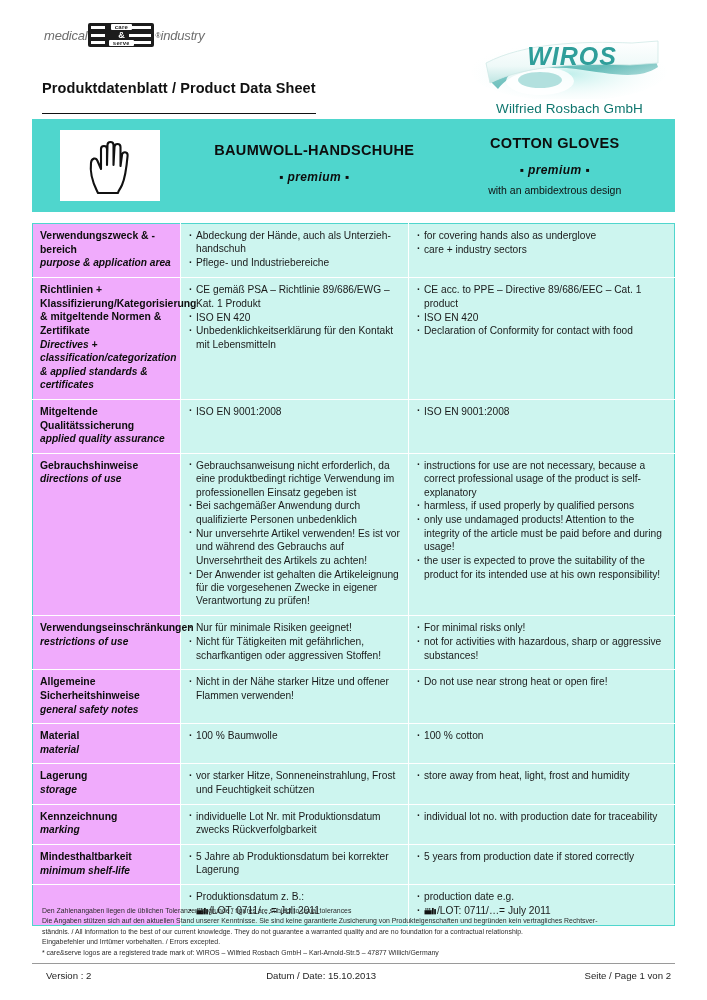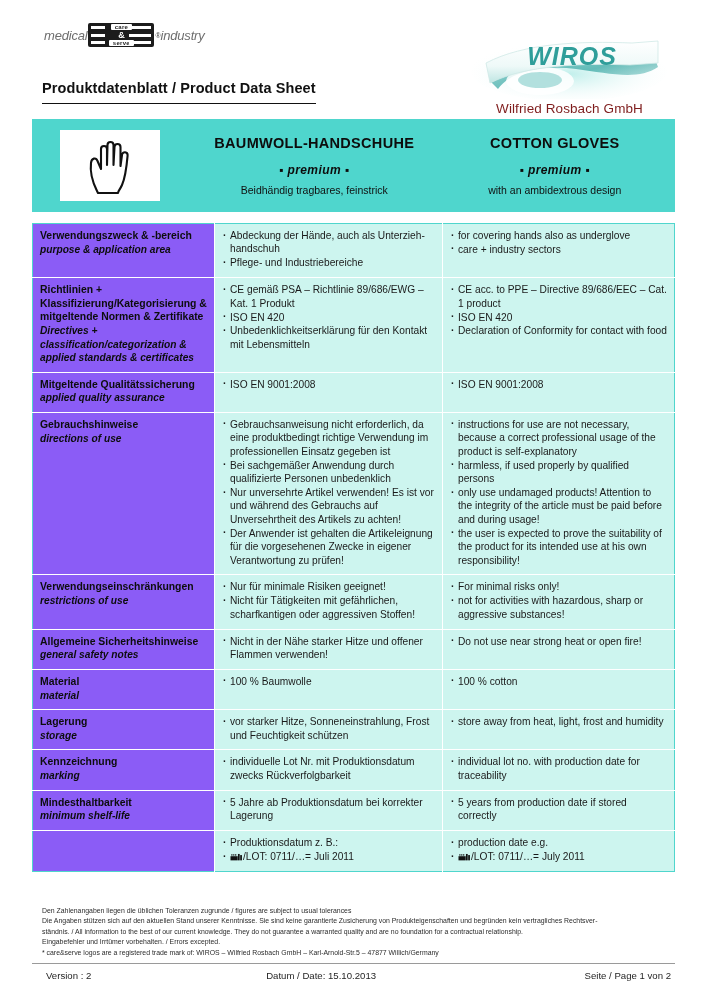--- a/index.html
+++ b/index.html
@@ -86,34 +86,34 @@
   .wiros-logo {
     position: absolute;
     right: 30px;
     top: 8px;
     width: 215px;
     text-align: center;
   }
   .wiros-mark { position: relative; height: 62px; margin-top: 29px; }
   .wiros-company {
     font-size: 13.5px;
-    color: #7f1d1d;
+    color: #0f766e;
     margin-top: 2px;
     letter-spacing: 0.1px;
   }
 
   .doc-title {
     position: absolute;
     left: 42px;
     top: 80px;
     font-size: 14.5px;
     font-weight: bold;
     color: #111;
     border-bottom: 1.6px solid #111;
-    padding-bottom: 7px;
+    padding-bottom: 17px;
     letter-spacing: 0.1px;
   }
 
   
   .product-band {
     position: absolute;
     left: 32px;
     top: 119px;
     width: 643px;
     height: 93px;
@@ -170,22 +170,22 @@
   }
   .spec-table td {
     vertical-align: top;
     padding: 5px 7px 7px 7px;
     font-size: 10.2px;
     line-height: 13.4px;
     border-bottom: 1.4px solid #ffffff;
   }
   .spec-table tr:last-child td { border-bottom: none; }
   .col-label {
-    width: 182px;
-    background: #8b5cf6;
+    width: 148px;
+    background: #f0abfc;
     border-right: 1.4px solid #ffffff;
     padding-left: 9px;
   }
   .col-de {
     width: 228px;
     background: #cdf5ef;
     border-right: 1.4px solid #ffffff;
   }
   .col-en {
     background: #cdf5ef;
@@ -317,21 +317,20 @@
 <div class="product-band">
   <div class="glove-box">
     <svg width="62" height="62" viewBox="0 0 62 62">
       <path d="M18 56 C13 46 11 36 12 28 C12.5 23 17 22 18.5 26 L22 34 L22 14 C22 10 28 10 28 14 L28 30 L28.5 10 C28.5 6 34.5 6 34.5 10 L34.5 30 L35.5 12 C35.5 8 41.5 8 41.5 12 L41.5 31 L43 20 C43.4 16 49 16.6 48.6 20.6 C47.6 32 46.5 42 43 50 C41 54.5 39 56 39 58 L19 58 Z" fill="#ffffff" stroke="#111111" stroke-width="2.1" stroke-linejoin="round" stroke-linecap="round"></path>
     </svg>
   </div>
   <div class="band-col de">
     <div class="band-title">BAUMWOLL-HANDSCHUHE</div>
     <div class="band-premium">▪ premium ▪</div>
     <div class="band-sub">
-      <div>Beidhändig tragbares, feinstrick</div>
     </div>
   </div>
   <div class="band-col en">
     <div class="band-title">COTTON GLOVES</div>
     <div class="band-premium">▪ premium ▪</div>
     <div class="band-sub">
       <div>with an ambidextrous design</div>
     </div>
   </div>
 </div>

